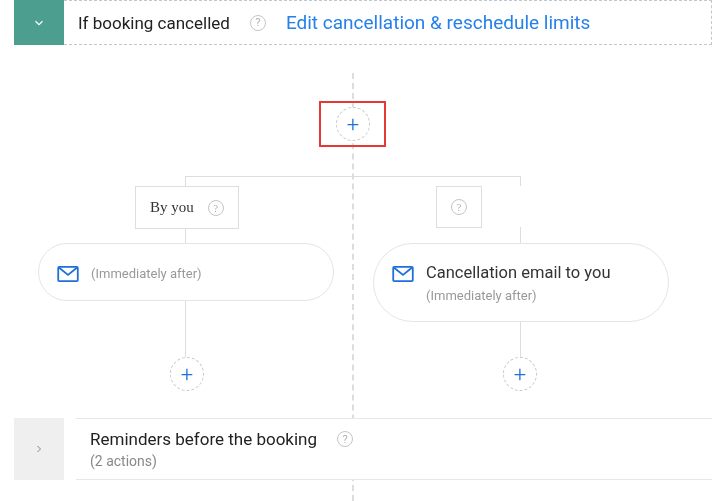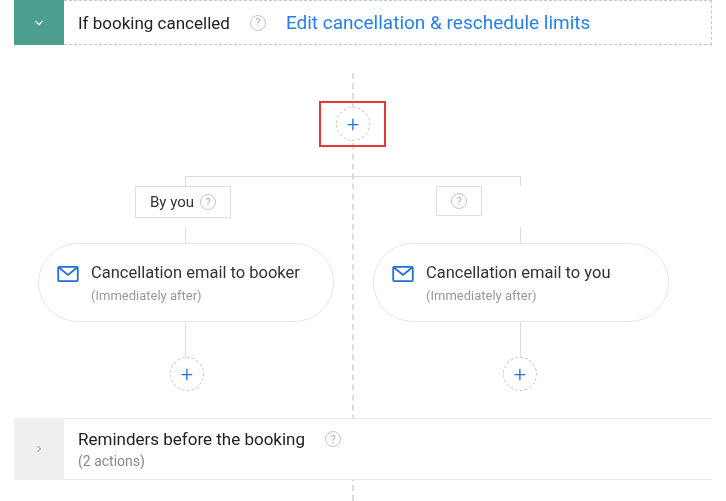--- a/index.html
+++ b/index.html
@@ -45,20 +45,21 @@
     padding: 10px 14px;
     background: #fff;
   }
   .section-cancelled .section-body {
     border: 1px dashed #bfc8cf;
     border-left: none;
   }
   .section-reminders .section-body {
     border-top: 1px solid #e7e7e7;
     border-bottom: 1px solid #e7e7e7;
+    margin-left: 12px;
   }
   .section-title-line {
     display: flex;
     align-items: center;
     gap: 20px;
     font-size: 17px;
   }
   .section-title { color: #222; }
   .section-sub { color: #888; font-size: 14px; margin-top: 4px; }
   .help-icon {
@@ -106,26 +107,27 @@
   .vconn {
     position: absolute;
     width: 0;
     border-left: 1px solid #ddd;
     z-index: 1;
   }
   .branch-label {
     position: absolute;
     background: #fff;
     border: 1px solid #dedede;
-    padding: 6px 14px;
+    padding: 12px 14px;
     font-size: 15px;
     display: flex;
     align-items: center;
-    gap: 6px;
+    gap: 14px;
     z-index: 2;
+    font-family: Liberation Serif, serif;
   }
   .branch-left { top: 186px; left: 135px; }
   .branch-right { top: 186px; left: 436px; }
   .card {
     position: absolute;
     width: 296px;
     border: 1px solid #e5e5e5;
     border-radius: 40px;
     background: #fff;
     padding: 18px 24px 18px 18px;
@@ -183,21 +185,20 @@
 <div class="branch-label branch-right">
   <span class="help-icon">?</span>
 </div>
 
 <div class="card card-left">
   <svg class="mail-icon" viewBox="0 0 24 18">
       <rect x="1" y="1" width="22" height="16" rx="1" fill="none" stroke="#1e6fd9" stroke-width="2"></rect>
       <path d="M2 2 L12 10 L22 2" fill="none" stroke="#1e6fd9" stroke-width="2"></path>
     </svg>
   <div class="card-body">
-    <div class="card-title">Cancellation email to booker</div>
     <div class="card-sub">(Immediately after)</div>
   </div>
 </div>
 <div class="card card-right">
   <svg class="mail-icon" viewBox="0 0 24 18">
       <rect x="1" y="1" width="22" height="16" rx="1" fill="none" stroke="#1e6fd9" stroke-width="2"></rect>
       <path d="M2 2 L12 10 L22 2" fill="none" stroke="#1e6fd9" stroke-width="2"></path>
     </svg>
   <div class="card-body">
     <div class="card-title">Cancellation email to you</div>

